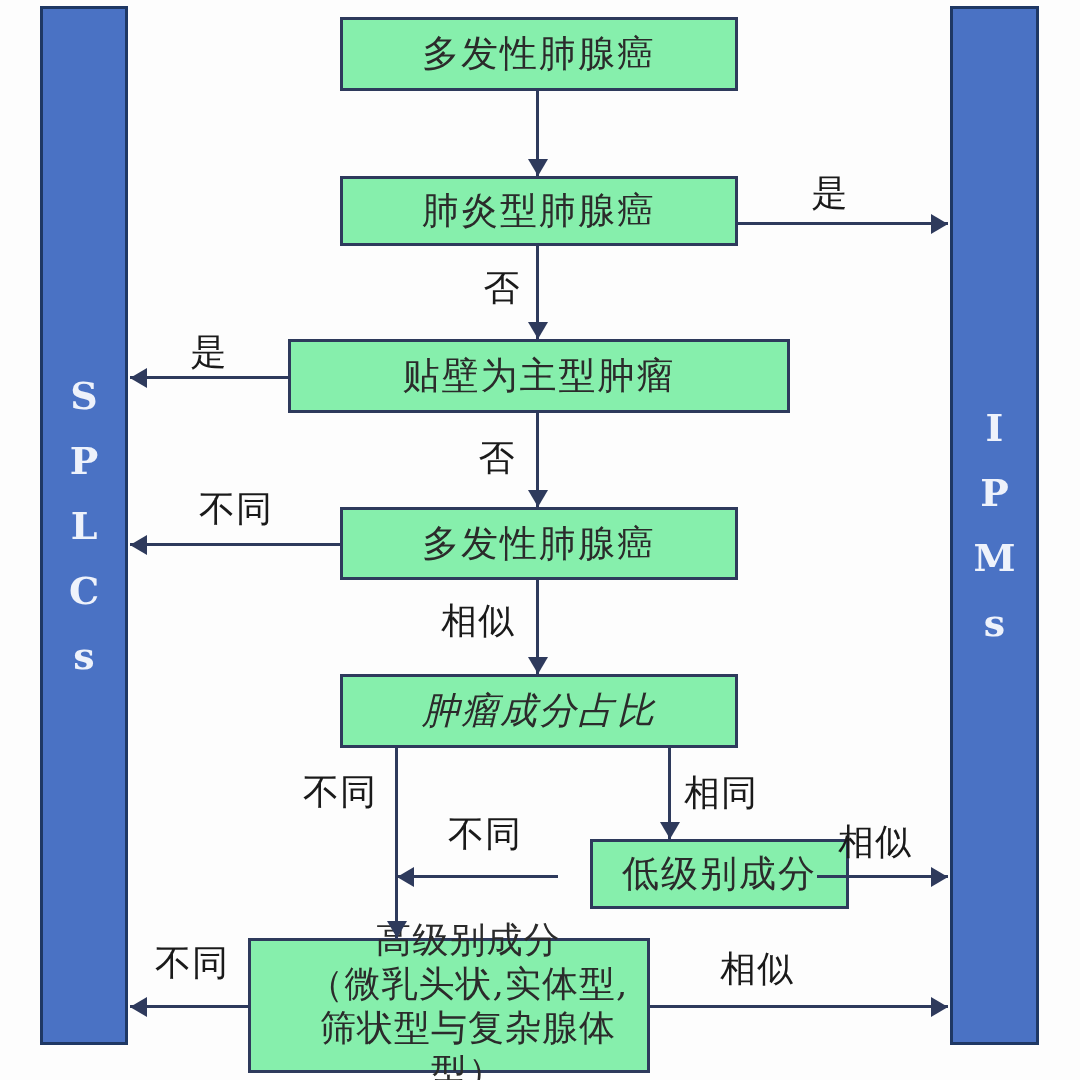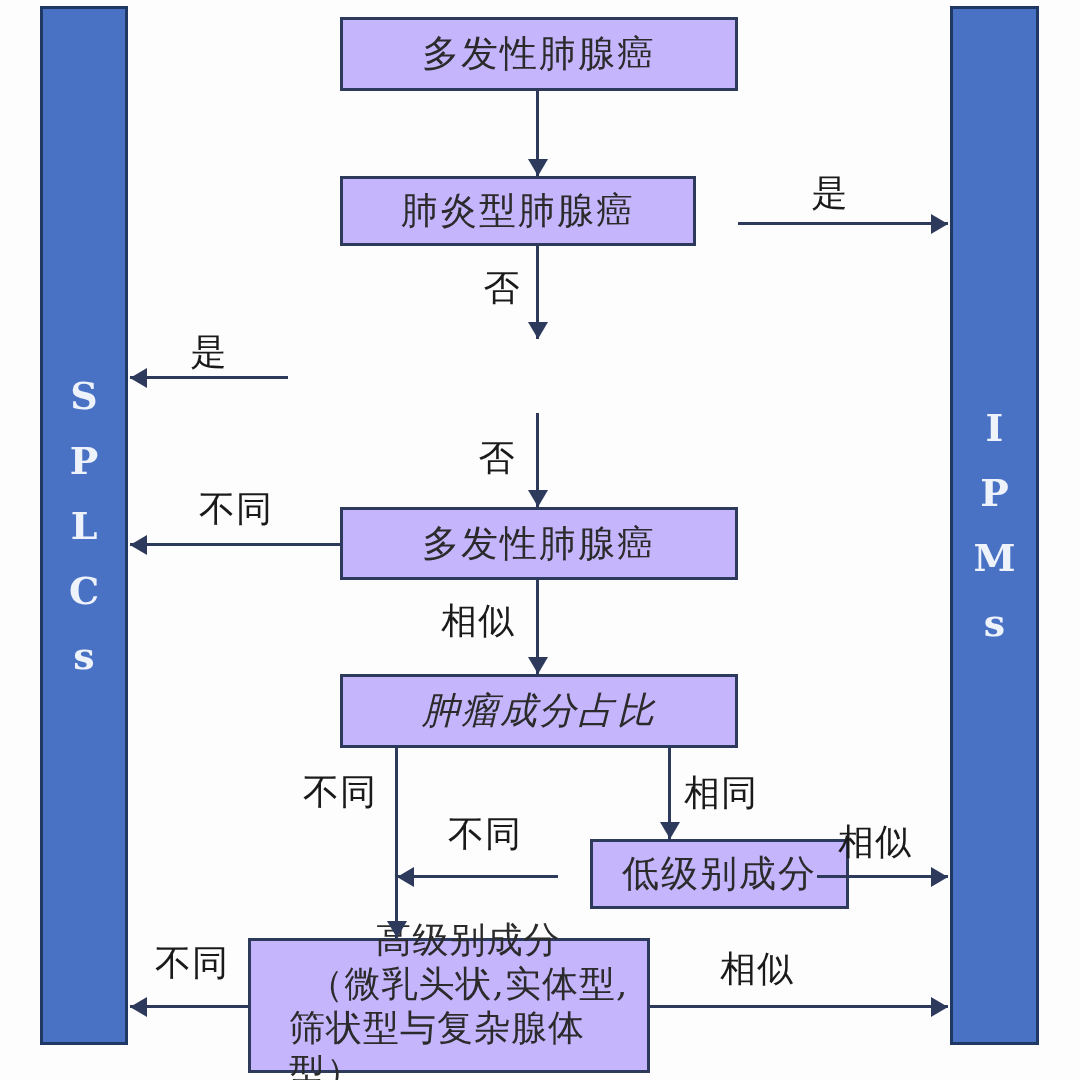--- a/index.html
+++ b/index.html
@@ -19,23 +19,23 @@
   .bar{
     position:absolute;top:6px;height:1039px;background:var(--bar-fill);
     border:3px solid var(--bar-border);box-sizing:border-box;
     display:flex;align-items:center;justify-content:center;
   }
   .bar-letters{
     display:flex;flex-direction:column;align-items:center;gap:27px;
     font-weight:bold;color:var(--bar-letter);font-size:38px;line-height:1;
   }
   .node{
-    position:absolute;background:#c4b5fd;border:3px solid var(--box-border);
+    position:absolute;background:#86efac;border:3px solid var(--box-border);
     box-sizing:border-box;display:flex;align-items:center;justify-content:center;
-    font-size:37px;color:var(--box-text);letter-spacing:2px;
+    font-size:37px;color:var(--box-text);text-align:center;letter-spacing:2px;
   }
   .node-multiline{flex-direction:column;font-size:36px;line-height:44px;letter-spacing:1px;padding-left:38px;}
   .vline,.hline{position:absolute;background:var(--line);}
   .vline{width:3px;}
   .hline{height:3px;}
   .arr{position:absolute;width:0;height:0;}
   .arr-down{border-left:10px solid transparent;border-right:10px solid transparent;border-top:17px solid var(--line);}
   .arr-left{border-top:10px solid transparent;border-bottom:10px solid transparent;border-right:17px solid var(--line);}
   .arr-right{border-top:10px solid transparent;border-bottom:10px solid transparent;border-left:17px solid var(--line);}
   .lbl{
@@ -62,22 +62,25 @@
       <span>I</span>
       <span>P</span>
       <span>M</span>
       <span>s</span>
     </div>
   </div>
 
   <div class="node" style="left:340px;top:17px;width:398px;height:74px;">
     <span>多发性肺腺癌</span>
   </div>
-  <div class="node" style="left:340px;top:176px;width:356px;height:70px;">
+  <div class="node" style="left:340px;top:176px;width:398px;height:70px;">
     <span>肺炎型肺腺癌</span>
+  </div>
+  <div class="node" style="left:288px;top:339px;width:502px;height:74px;">
+    <span>贴壁为主型肿瘤</span>
   </div>
   <div class="node" style="left:340px;top:507px;width:398px;height:73px;">
     <span>多发性肺腺癌</span>
   </div>
   <div class="node" style="left:340px;top:674px;width:398px;height:74px;font-style:italic;">
     <span>肿瘤成分占比</span>
   </div>
   <div class="node" style="left:558px;top:839px;width:259px;height:70px;margin-left:32px;">
     <span>低级别成分</span>
   </div>

